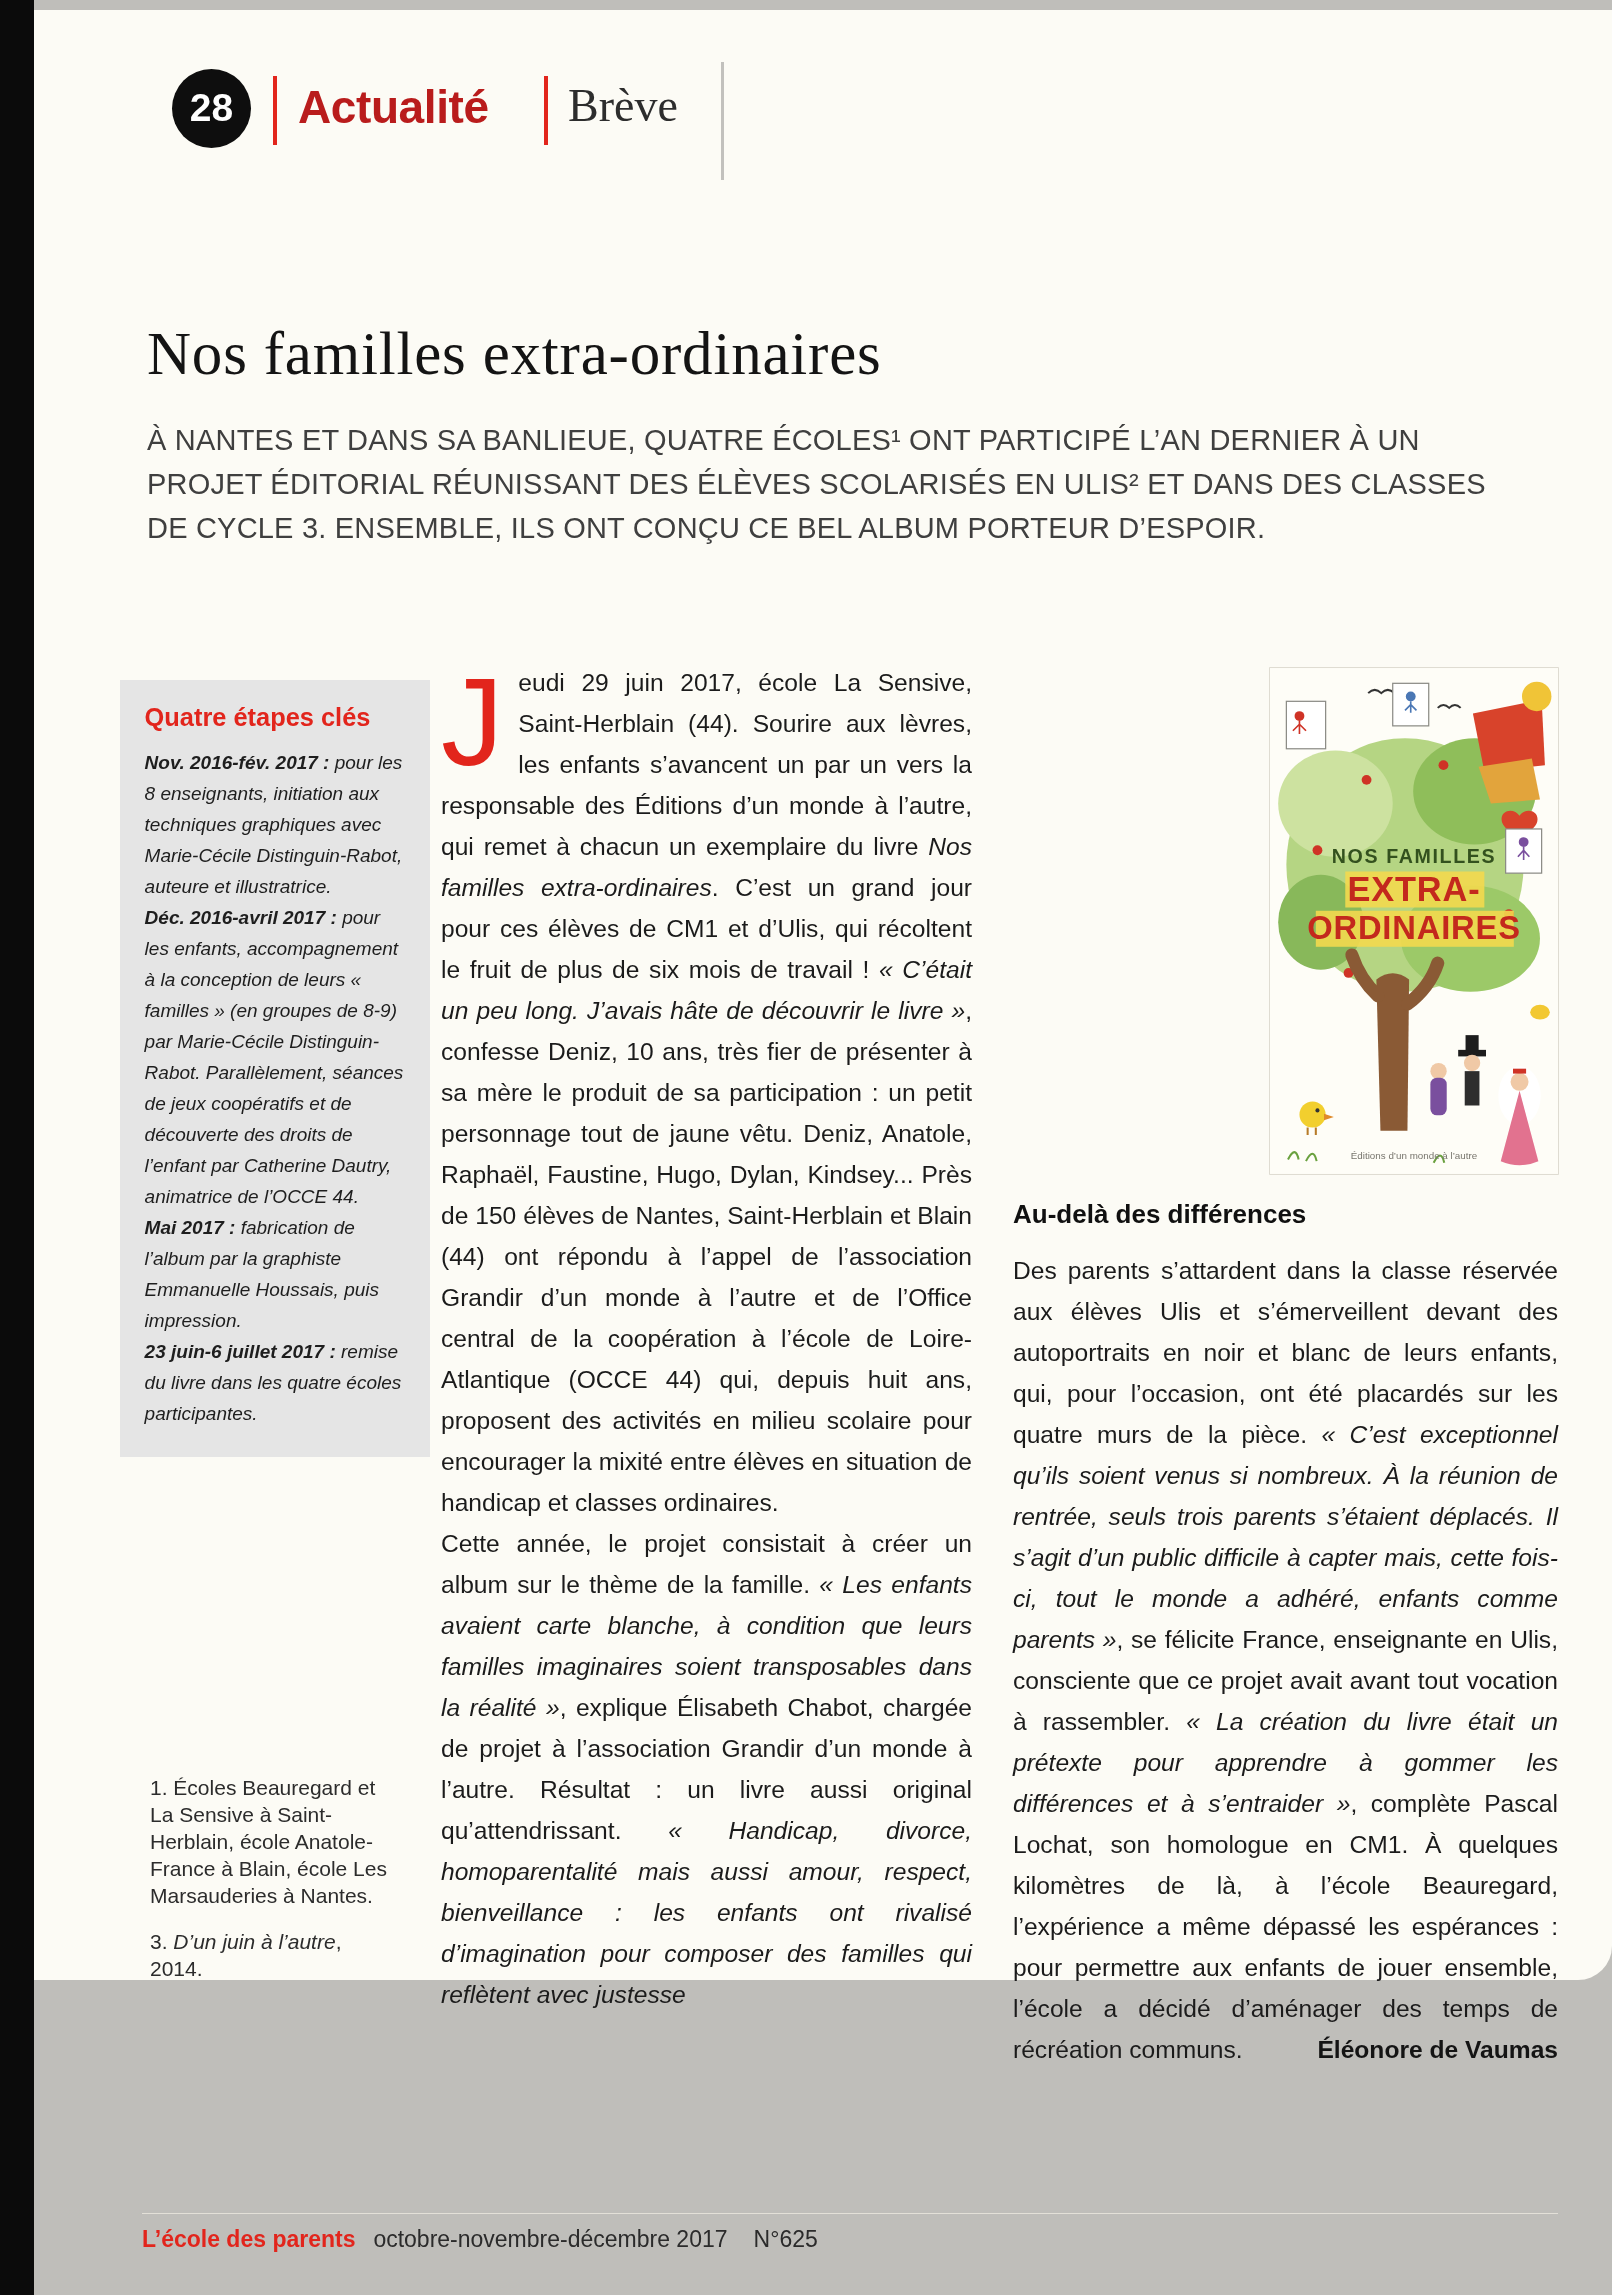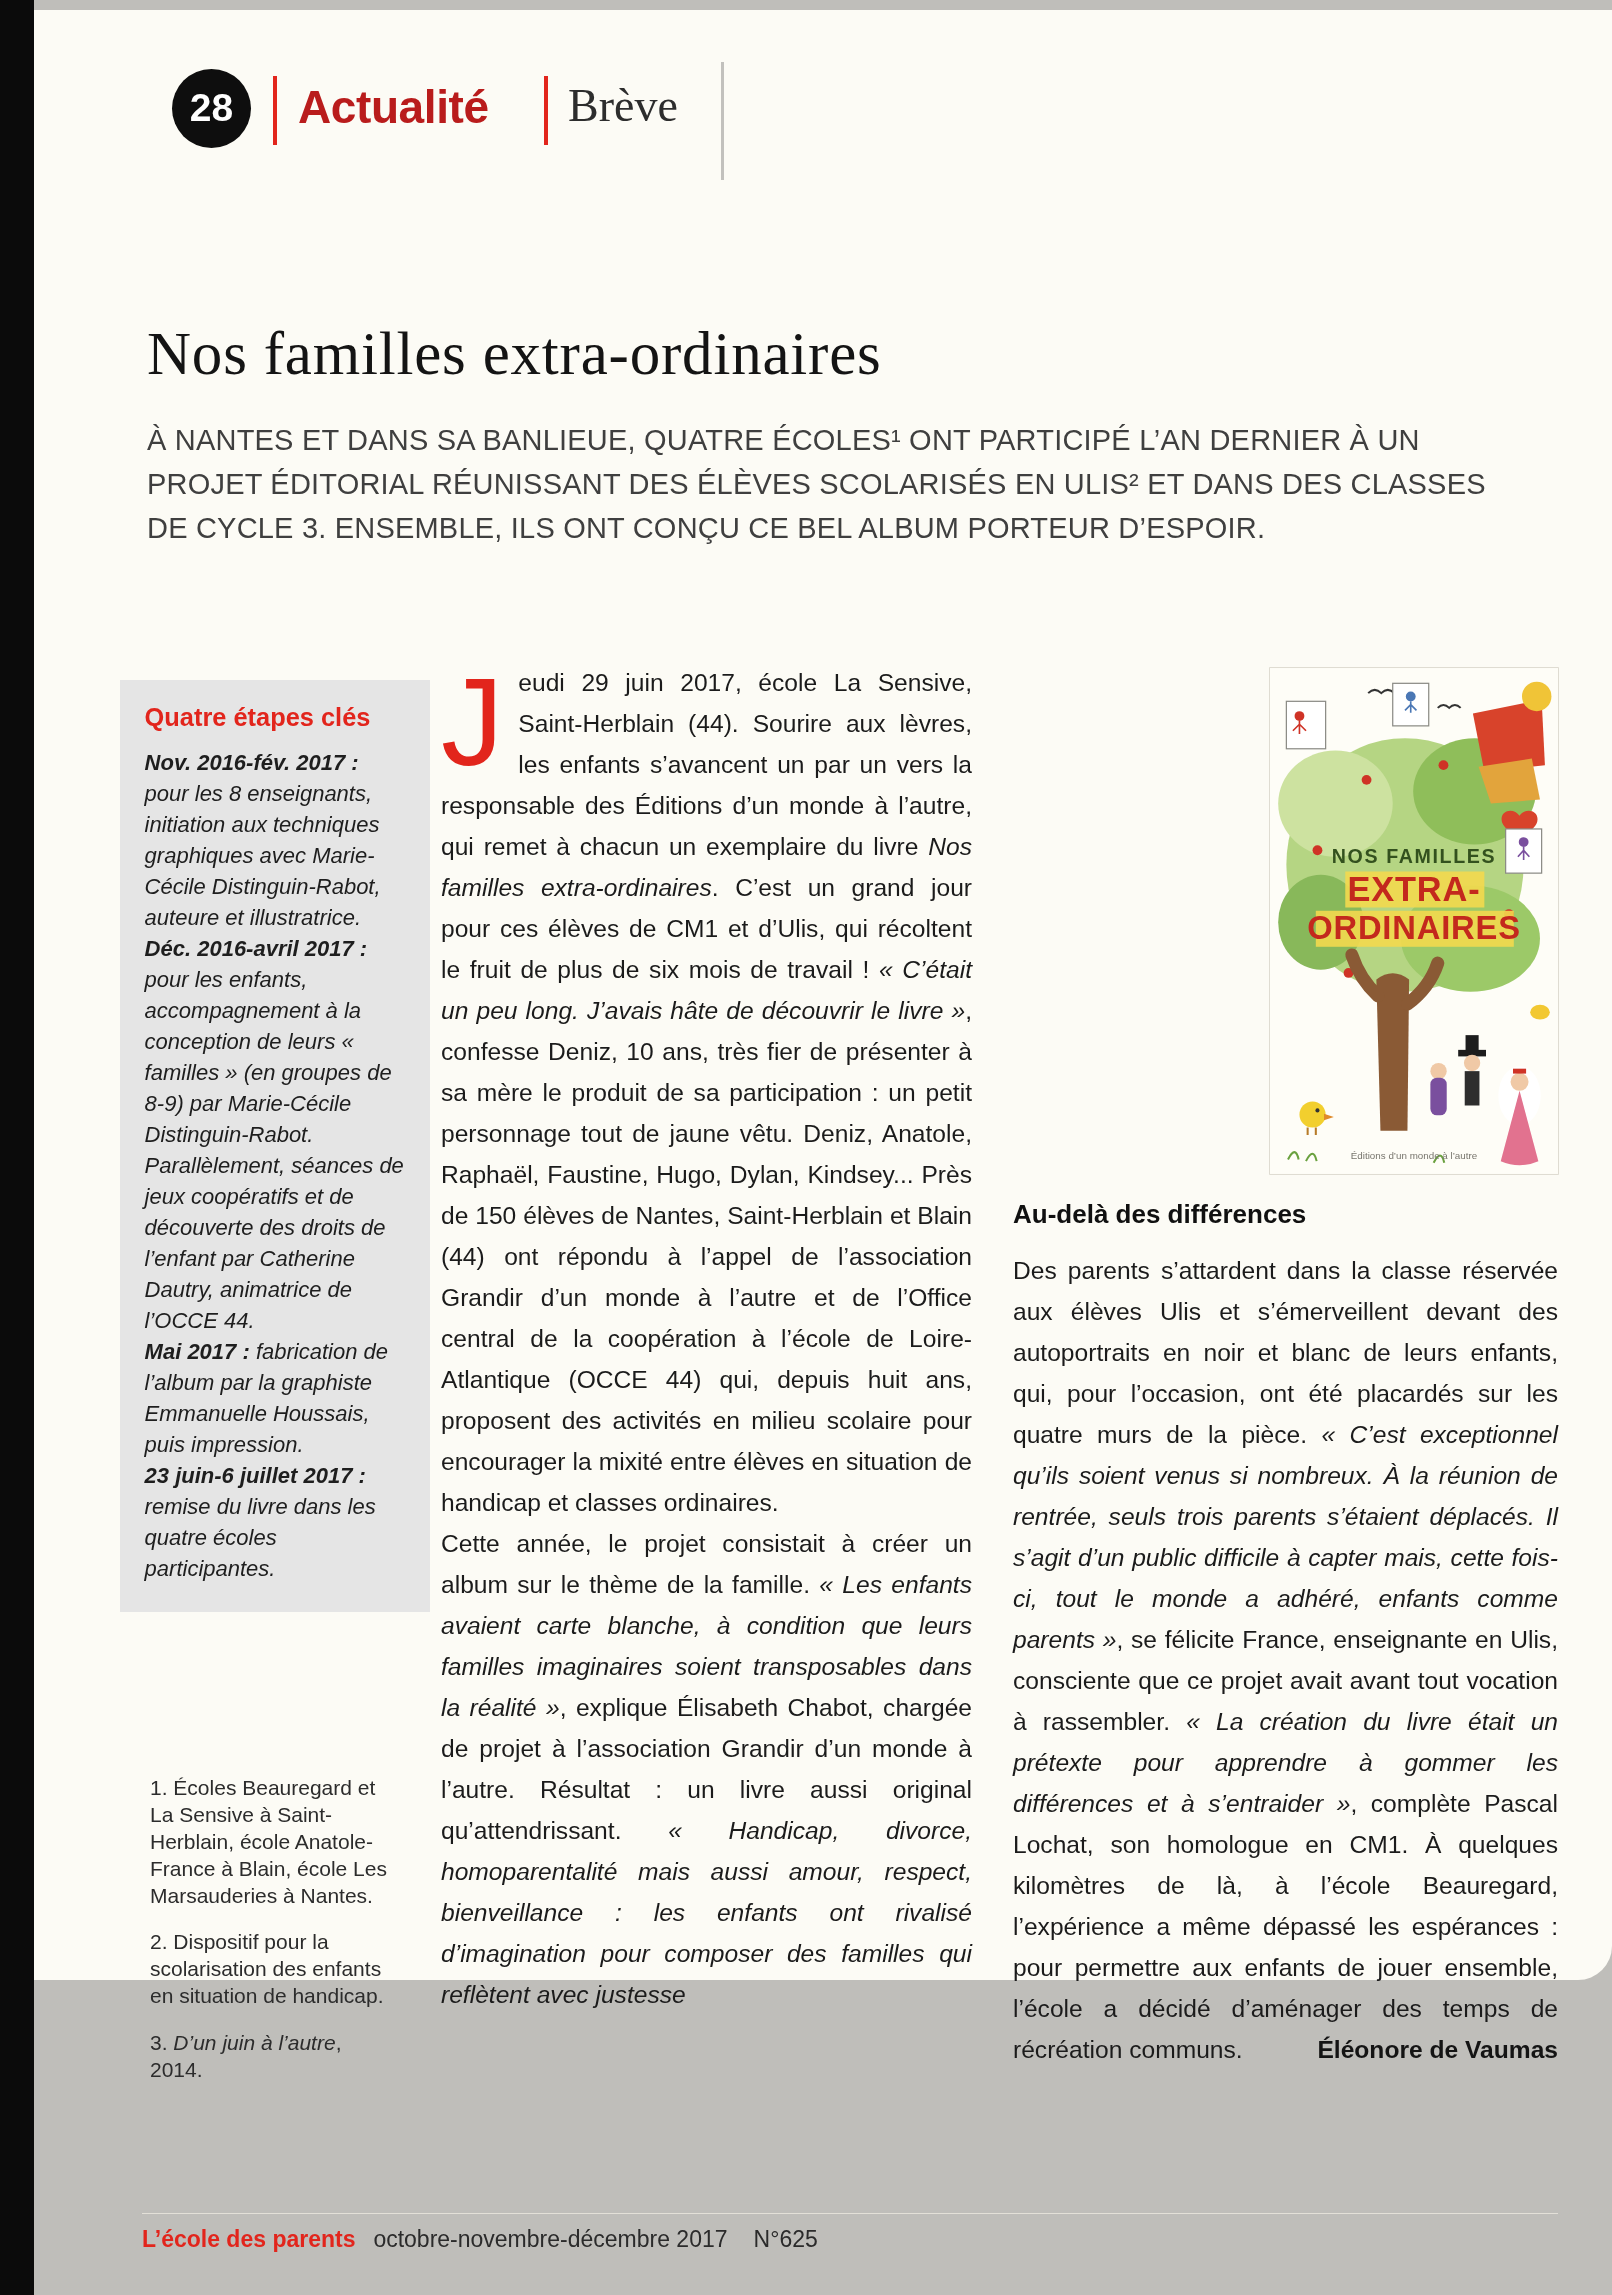--- a/index.html
+++ b/index.html
@@ -21,21 +21,21 @@
 
   
   .headline{position:absolute;left:113px;top:310px;width:1352px;color:#141414;}
   .kicker{font-family:"Liberation Serif",serif;font-size:61px;line-height:1.12;letter-spacing:0.8px;}
   .title{font-size:67px;line-height:1.08;font-weight:bold;letter-spacing:-0.8px;margin-top:8.2px;color:#0d0d0d;}
   .standfirst{margin-top:29.5px;width:1344px;font-size:29px;line-height:44px;color:#3f3f3f;letter-spacing:0.2px;}
 
   
   .sb{position:absolute;left:86px;top:670px;width:310px;box-sizing:border-box;background:#e5e5e5;padding:23px 24.6px 28px 24.6px;}
   .sb-h{color:#e2251c;font-size:25.4px;font-weight:bold;margin:0 0 14.8px 0;}
-  .sb p{margin:0;font-style:italic;font-size:22px;line-height:31px;color:#1e1e1e;}
+  .sb p{margin:0;font-style:italic;font-size:19px;line-height:31px;color:#1e1e1e;}
 
   
   .fn{position:absolute;left:116px;top:1764px;width:246px;font-size:21px;line-height:27px;color:#2c2c2c;}
   .fn p{margin:0 0 19.7px 0;}
 
   
   .body-p{margin:0;font-size:24.6px;line-height:41px;text-align:justify;color:#1b1b1b;hyphens:auto;}
   .it{font-style:italic;}
   .bd{font-weight:bold;}
   .col-center{position:absolute;left:407px;top:652px;width:531px;}
@@ -85,21 +85,20 @@
     <aside class="sb">
       <h3 class="sb-h">Quatre étapes clés</h3>
       <p><span class="bd">Nov. 2016-fév. 2017 : </span><span>pour les 8 enseignants, initiation aux techniques graphiques avec Marie-Cécile Distinguin-Rabot, auteure et illustratrice.</span></p>
       <p><span class="bd">Déc. 2016-avril 2017 : </span><span>pour les enfants, accompagnement à la conception de leurs « familles » (en groupes de 8-9) par Marie-Cécile Distinguin-Rabot. Parallèlement, séances de jeux coopératifs et de découverte des droits de l’enfant par Catherine Dautry, animatrice de l’OCCE 44.</span></p>
       <p><span class="bd">Mai 2017 : </span><span>fabrication de l’album par la graphiste Emmanuelle Houssais, puis impression.</span></p>
       <p><span class="bd">23 juin-6 juillet 2017 : </span><span>remise du livre dans les quatre écoles participantes.</span></p>
     </aside>
 
     <div class="fn">
       <p><span>1. Écoles Beauregard et La Sensive à Saint-Herblain, école Anatole-France à Blain, école Les Marsauderies à Nantes.</span></p>
-      <p><span>2. Dispositif pour la scolarisation des enfants en situation de handicap.</span></p>
       <p><span>3. </span><span class="it">D’un juin à l’autre</span><span>, 2014.</span></p>
     </div>
 
     <section class="col-center">
       <p class="body-p"><span class="dropcap">J</span><span><span>eudi 29 juin 2017, école La Sensive, Saint-Herblain (44). Sourire aux lèvres, les enfants s’avancent un par un vers la responsable des Éditions d’un monde à l’autre, qui remet à chacun un exemplaire du livre </span><span class="it">Nos familles extra-ordinaires</span><span>. C’est un grand jour pour ces élèves de CM1 et d’Ulis, qui récoltent le fruit de plus de six mois de travail ! </span><span class="it">« C’était un peu long. J’avais hâte de découvrir le livre »</span><span>, confesse Deniz, 10 ans, très fier de présenter à sa mère le produit de sa participation : un petit personnage tout de jaune vêtu. Deniz, Anatole, Raphaël, Faustine, Hugo, Dylan, Kindsey... Près de 150 élèves de Nantes, Saint-Herblain et Blain (44) ont répondu à l’appel de l’association Grandir d’un monde à l’autre et de l’Office central de la coopération à l’école de Loire-Atlantique (OCCE 44) qui, depuis huit ans, proposent des activités en milieu scolaire pour encourager la mixité entre élèves en situation de handicap et classes ordinaires.</span></span></p>
       <p class="body-p"><span>Cette année, le projet consistait à créer un album sur le thème de la famille. </span><span class="it">« Les enfants avaient carte blanche, à condition que leurs familles imaginaires soient transposables dans la réalité »</span><span>, explique Élisabeth Chabot, chargée de projet à l’association Grandir d’un monde à l’autre. Résultat : un livre aussi original qu’attendrissant. </span><span class="it">« Handicap, divorce, homoparentalité mais aussi amour, respect, bienveillance : les enfants ont rivalisé d’imagination pour composer des familles qui reflètent avec justesse</span></p>
     </section>
 
     <section class="col-right">
 

